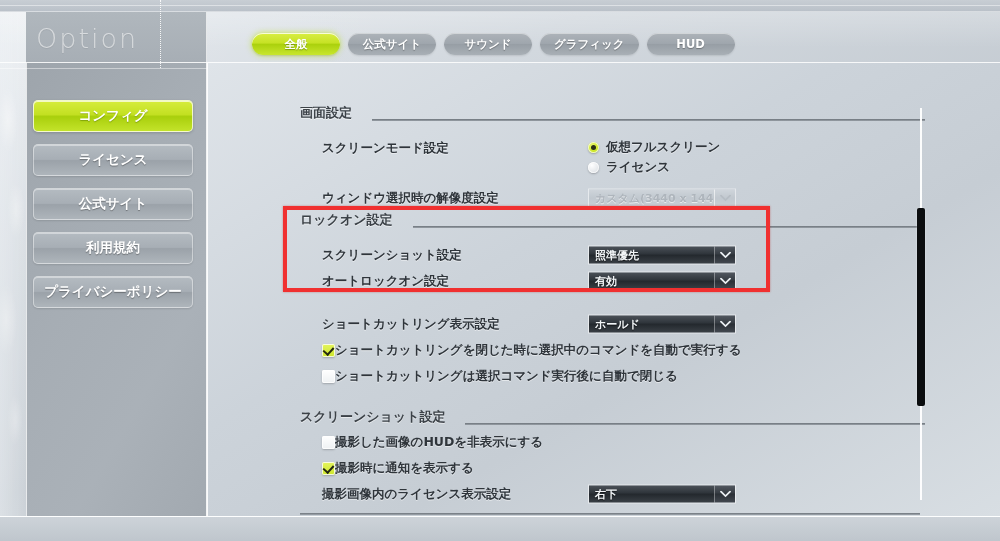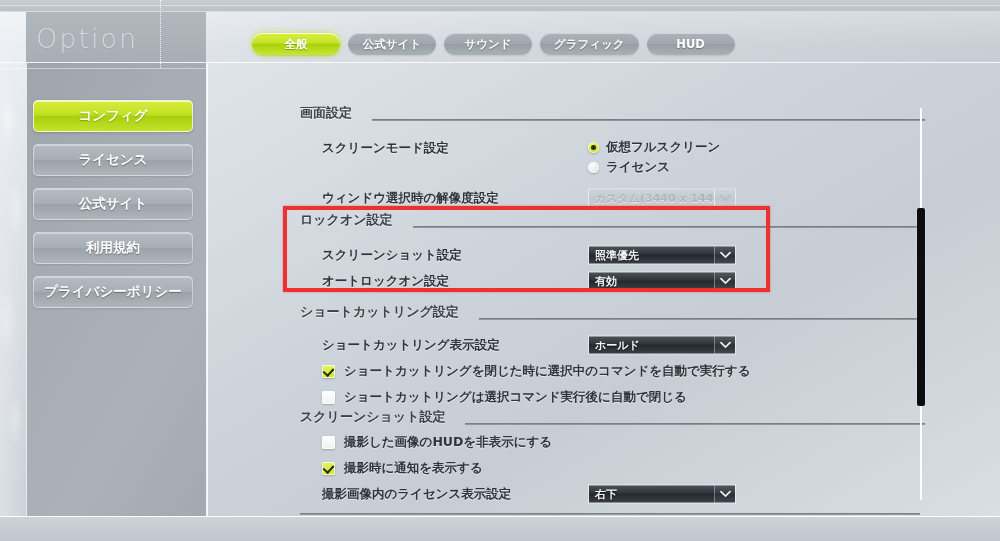--- a/index.html
+++ b/index.html
@@ -201,21 +201,21 @@
     left: 3px; top: 3px; width: 5px; height: 5px; border-radius: 50%;
     background: #2a2f16;
   }
   .radio-label {
     font-size: 12.5px; font-weight: bold; color: #2f353b;
     text-shadow: 0 1px 0 rgba(255,255,255,.5);
     white-space: nowrap;
   }
 
   
-  .check-row { display: flex; align-items: center; height: 26px; gap: 9px; margin-left: 22px; }
+  .check-row { display: flex; align-items: center; height: 26px; margin-left: 22px; }
   .checkbox {
     width: 13px; height: 13px; border-radius: 2px; flex: none;
     background: linear-gradient(180deg, #ffffff, #eef1f3);
     box-shadow: 0 1px 2px rgba(0,0,0,.22), inset 0 0 0 1px rgba(255,255,255,.8);
     position: relative;
   }
   .checkbox.on {
     background: linear-gradient(180deg, #e4f45f, #cde62a);
   }
   .checkbox.on::after {
@@ -389,26 +389,20 @@
             <div class="dd-arrow">
               <svg width="11" height="7" viewBox="0 0 11 7">
                   <path d="M1 1.2 L5.5 5.6 L10 1.2" fill="none" stroke="#e9edf1" stroke-width="1.8" stroke-linecap="round"></path>
                 </svg>
             </div>
           </div>
         </div>
       </div>
 
       <div class="section" style="top:240px">
-        <div class="section-head">
-          <div class="section-title">ショートカットリング設定</div>
-          <div class="rulewrap">
-              <div class="section-rule"></div>
-            </div>
-        </div>
 
         <div class="row" style="margin-top:8px">
           <div class="row-label indent">ショートカットリング表示設定</div>
           <div class="dropdown">
             <div class="dd-value">ホールド</div>
             <div class="dd-arrow">
               <svg width="11" height="7" viewBox="0 0 11 7">
                   <path d="M1 1.2 L5.5 5.6 L10 1.2" fill="none" stroke="#e9edf1" stroke-width="1.8" stroke-linecap="round"></path>
                 </svg>
             </div>

